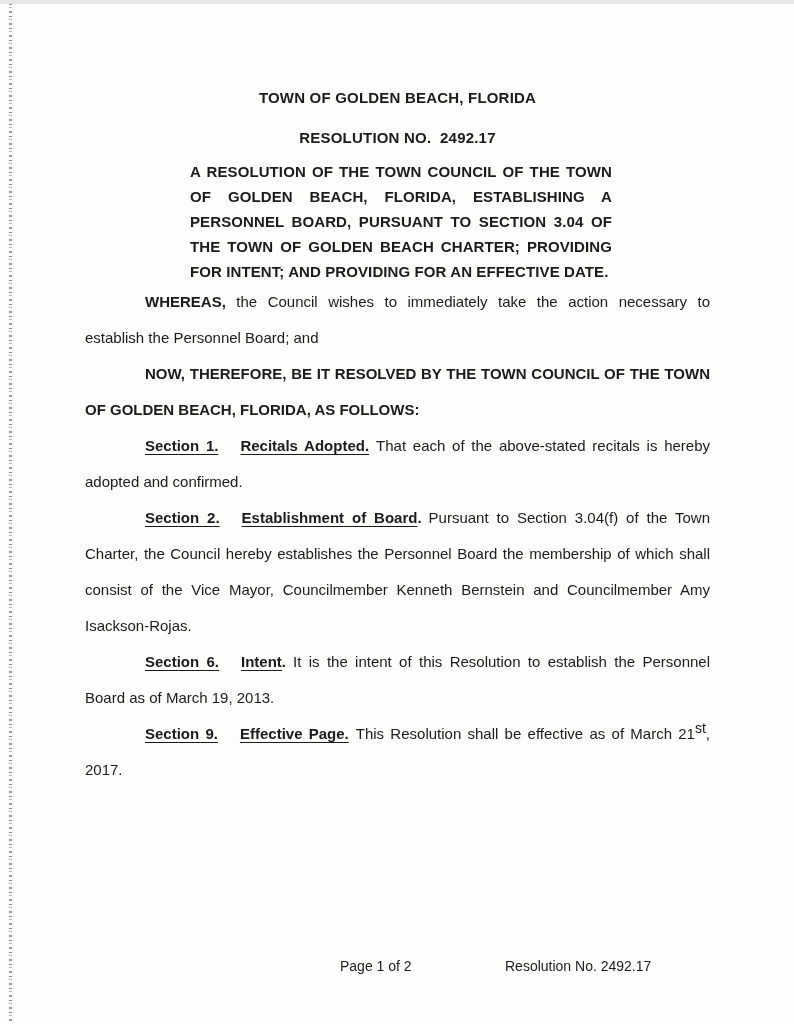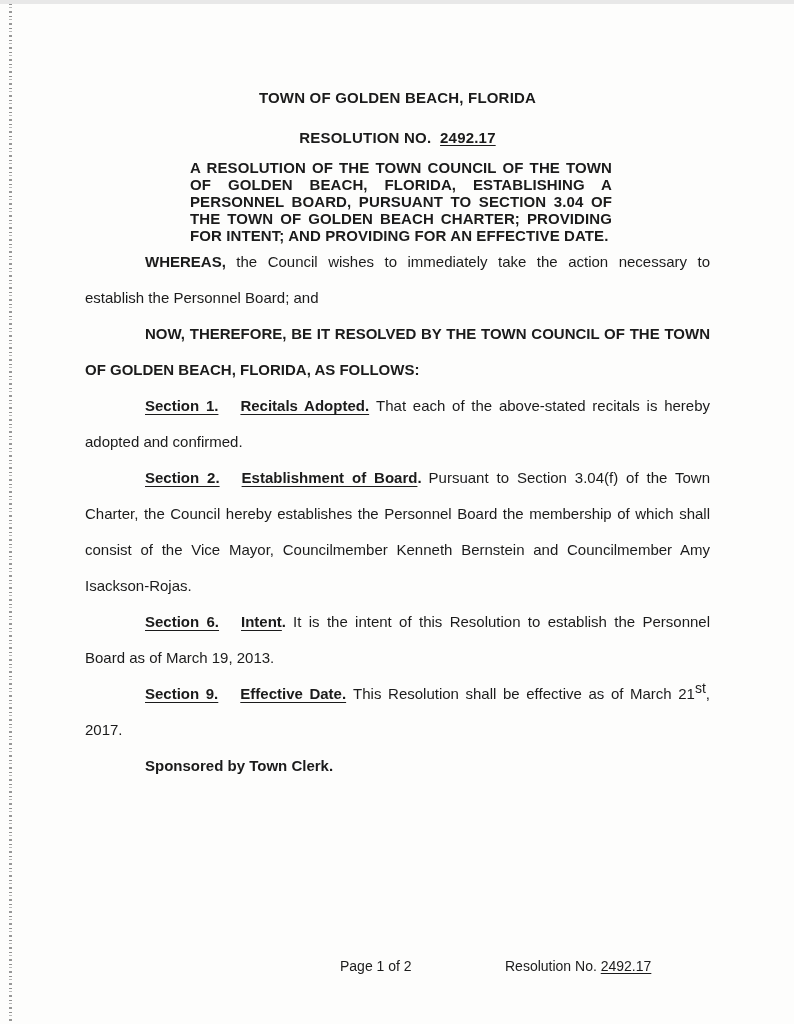--- a/index.html
+++ b/index.html
@@ -46,25 +46,25 @@
     margin-bottom: 22px;
   }
   .h-res {
     text-align: center;
     font-weight: bold;
     font-size: 15px;
     line-height: 18px;
     letter-spacing: 0.2px;
     margin-bottom: 12px;
   }
-  .ul { text-decoration: underline; text-underline-offset: 2px; }
+  .ul { text-underline-offset: 2px; }
   .title-block {
     font-weight: bold;
     font-size: 15px;
-    line-height: 17px;
+    line-height: 25px;
     text-align: justify;
     margin-left: 105px;
     margin-right: 98px;
     letter-spacing: 0.1px;
   }
   .body {
     font-size: 15px;
     line-height: 36px;
     text-align: justify;
     text-indent: 60px;
@@ -120,23 +120,22 @@
     <p class="body"><span class="b">WHEREAS,</span><span> the Council wishes to immediately take the action necessary to establish the Personnel Board; and</span></p>
 
     <p class="body b">NOW, THEREFORE, BE IT RESOLVED BY THE TOWN COUNCIL OF THE TOWN OF GOLDEN BEACH, FLORIDA, AS FOLLOWS:</p>
 
     <p class="body"><span class="sec-num">Section 1.</span><span class="sec-head">Recitals Adopted.</span><span class="sec-gap"></span><span>That each of the above-stated recitals is hereby adopted and confirmed.</span></p>
 
     <p class="body"><span class="sec-num">Section 2.</span><span class="sec-head">Establishment of Board</span><span class="sec-after">.</span><span class="sec-gap"></span><span>Pursuant to Section 3.04(f) of the Town Charter, the Council hereby establishes the Personnel Board the membership of which shall consist of the Vice Mayor, Councilmember Kenneth Bernstein and Councilmember Amy Isackson-Rojas.</span></p>
 
     <p class="body"><span class="sec-num">Section 6.</span><span class="sec-head">Intent</span><span class="sec-after">.</span><span class="sec-gap"></span><span>It is the intent of this Resolution to establish the Personnel Board as of March 19, 2013.</span></p>
 
-    <p class="body"><span class="sec-num">Section 9.</span><span class="sec-head">Effective Date.</span><span class="sec-gap"></span><span>This Resolution shall be effective as of March 21</span><sup class="ord">st</sup><span>, 2017.</span></p>
+    <p class="body"><span class="sec-num">Section 9.</span><span class="sec-head">Effective Page.</span><span class="sec-gap"></span><span>This Resolution shall be effective as of March 21</span><sup class="ord">st</sup><span>, 2017.</span></p>
 
-    <p class="sponsor">Sponsored by Town Clerk.</p>
 
   </div>
 
   <div class="footer">
     <span class="page-ind">Page 1 of 2</span>
     <span class="res-ref"><span>Resolution No. </span><span class="ul">2492.17</span></span>
   </div>
 </div>
 
 </body></html>

